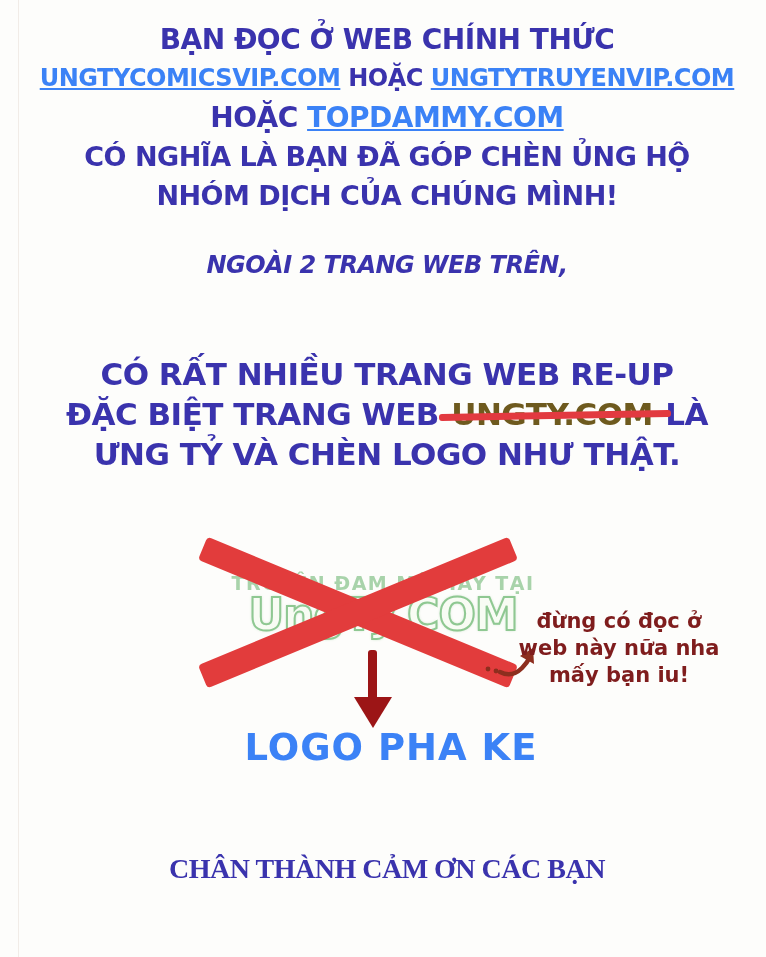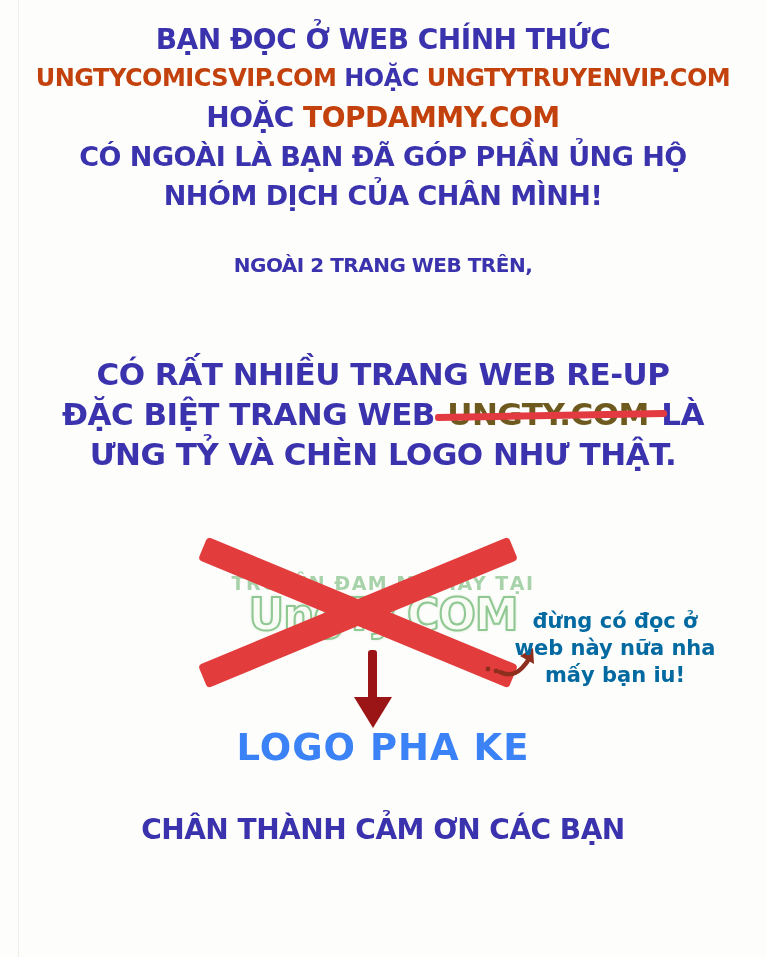--- a/index.html
+++ b/index.html
@@ -6,34 +6,34 @@
   .page{
     position:relative;
     width:766px;height:957px;
     background:#fdfdfb;
     overflow:hidden;
     font-family:"DejaVu Sans","Liberation Sans",sans-serif;
     font-weight:bold;
   }
   .edge-line{position:absolute;left:18px;top:0;width:1px;height:100%;background:#f1ece7;}
   .block{position:absolute;left:0;width:100%;text-align:center;}
-  .l{letter-spacing:-0.5px;white-space:nowrap;}
+  .l{letter-spacing:-0.5px;white-space:nowrap;padding-left:8px;}
   .blue{color:#3a33ad;}
-  .red{color:#c2410c;}
+  .red{color:#3b82f6;text-decoration:underline;}
   .olive{color:#6e5a1e;}
 
   
   .intro{top:20px;}
   .intro .l{line-height:39px;font-size:28px;}
   .intro .l.urls{font-size:24px;}
   .intro .l.mid{font-size:27px;}
 
   
   .notice{top:246px;}
-  .notice .l{line-height:39px;font-size:20px;}
+  .notice .l{line-height:39px;font-size:24px;font-style:italic;}
 
   
   .warning{top:354px;}
   .warning .l{line-height:40px;font-size:31px;}
   .strike{position:relative;display:inline-block;padding:0 2px;}
   .strike::after{
     content:"";position:absolute;left:-10px;right:-16px;top:46%;height:7px;
     background:#e23a40;border-radius:3px;transform:rotate(-1deg);
   }
 
@@ -47,46 +47,46 @@
   }
   .xbar{
     position:absolute;left:190px;top:600px;width:336px;height:25px;
     background:#e23c3c;border-radius:4px;
   }
   .xbar.a{transform:rotate(22.5deg);}
   .xbar.b{transform:rotate(-22.5deg);}
   .down-arrow{position:absolute;left:351px;top:650px;}
   .curved-arrow{position:absolute;left:484px;top:640px;}
   .side-note{position:absolute;left:500px;top:608px;width:230px;text-align:center;}
-  .side-note .l{font-size:21px;line-height:27px;color:#0369a1;letter-spacing:0;}
+  .side-note .l{font-size:21px;line-height:27px;color:#7f1d1d;letter-spacing:0;}
   .caption{top:726px;font-size:37px;letter-spacing:1px;color:#3b82f6;}
 
   
-  .thanks{top:811px;}
+  .thanks{top:850px;font-family:Liberation Serif, serif;}
   .thanks .l{line-height:38px;font-size:28px;}
 </style>
 </head>
 <body>
 
 <div class="page">
   <div class="edge-line"></div>
 
   <section class="block intro">
     <div class="l blue">BẠN ĐỌC Ở WEB CHÍNH THỨC</div>
     <div class="l urls">
       <span class="red">UNGTYCOMICSVIP.COM</span>
       <span class="blue">HOẶC</span>
       <span class="red">UNGTYTRUYENVIP.COM</span>
     </div>
     <div class="l">
       <span class="blue">HOẶC</span>
       <span class="red">TOPDAMMY.COM</span>
     </div>
-    <div class="l blue mid">CÓ NGOÀI LÀ BẠN ĐÃ GÓP PHẦN ỦNG HỘ</div>
-    <div class="l blue mid">NHÓM DỊCH CỦA CHÂN MÌNH!</div>
+    <div class="l blue mid">CÓ NGHĨA LÀ BẠN ĐÃ GÓP CHÈN ỦNG HỘ</div>
+    <div class="l blue mid">NHÓM DỊCH CỦA CHÚNG MÌNH!</div>
   </section>
 
   <section class="block notice">
     <div class="l blue">NGOÀI 2 TRANG WEB TRÊN,</div>
   </section>
 
   <section class="block warning">
     <div class="l blue">CÓ RẤT NHIỀU TRANG WEB RE-UP</div>
     <div class="l blue">
       <span>ĐẶC BIỆT TRANG WEB</span>

